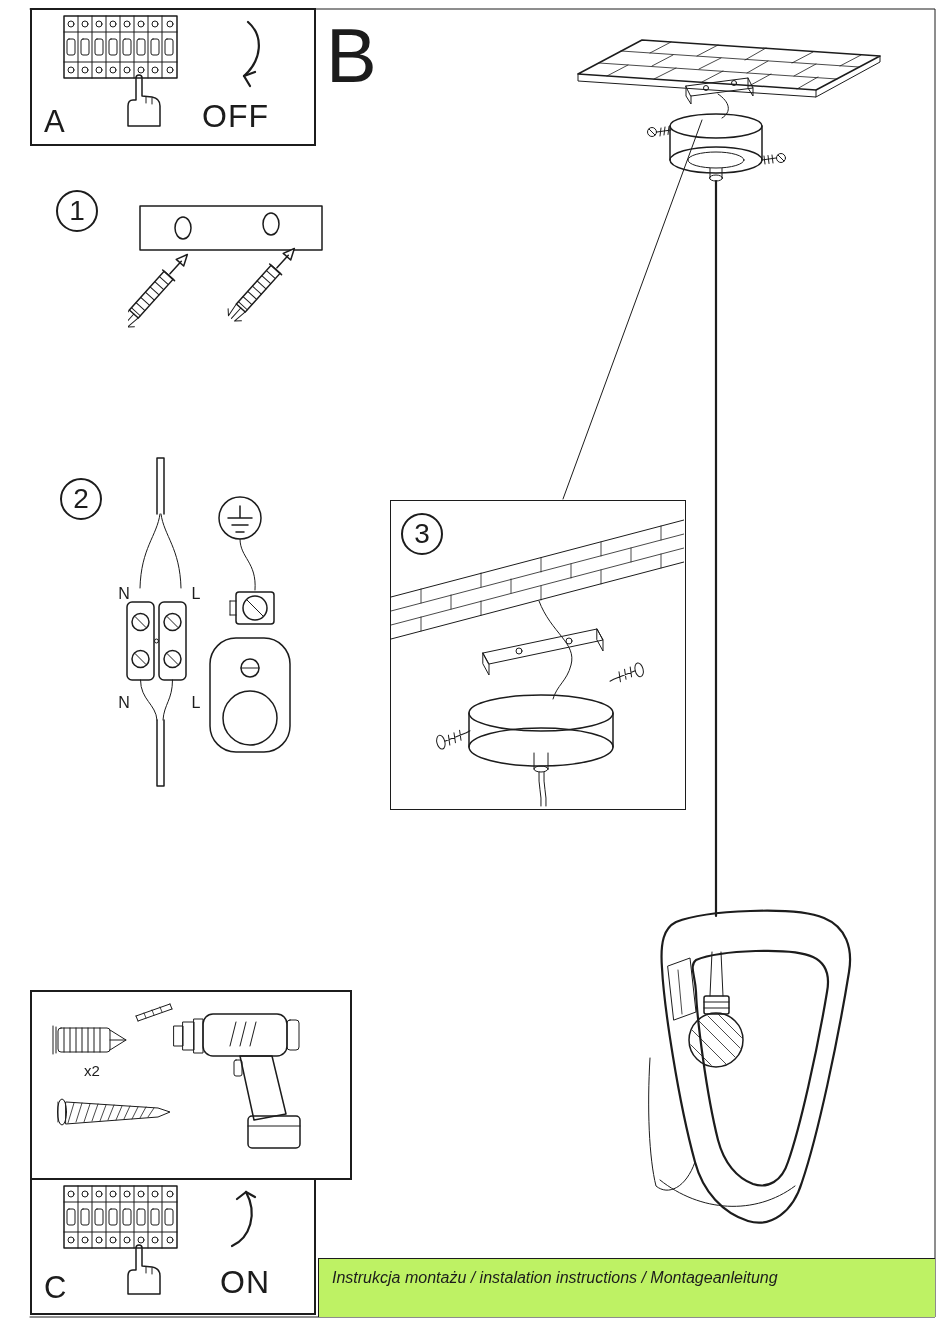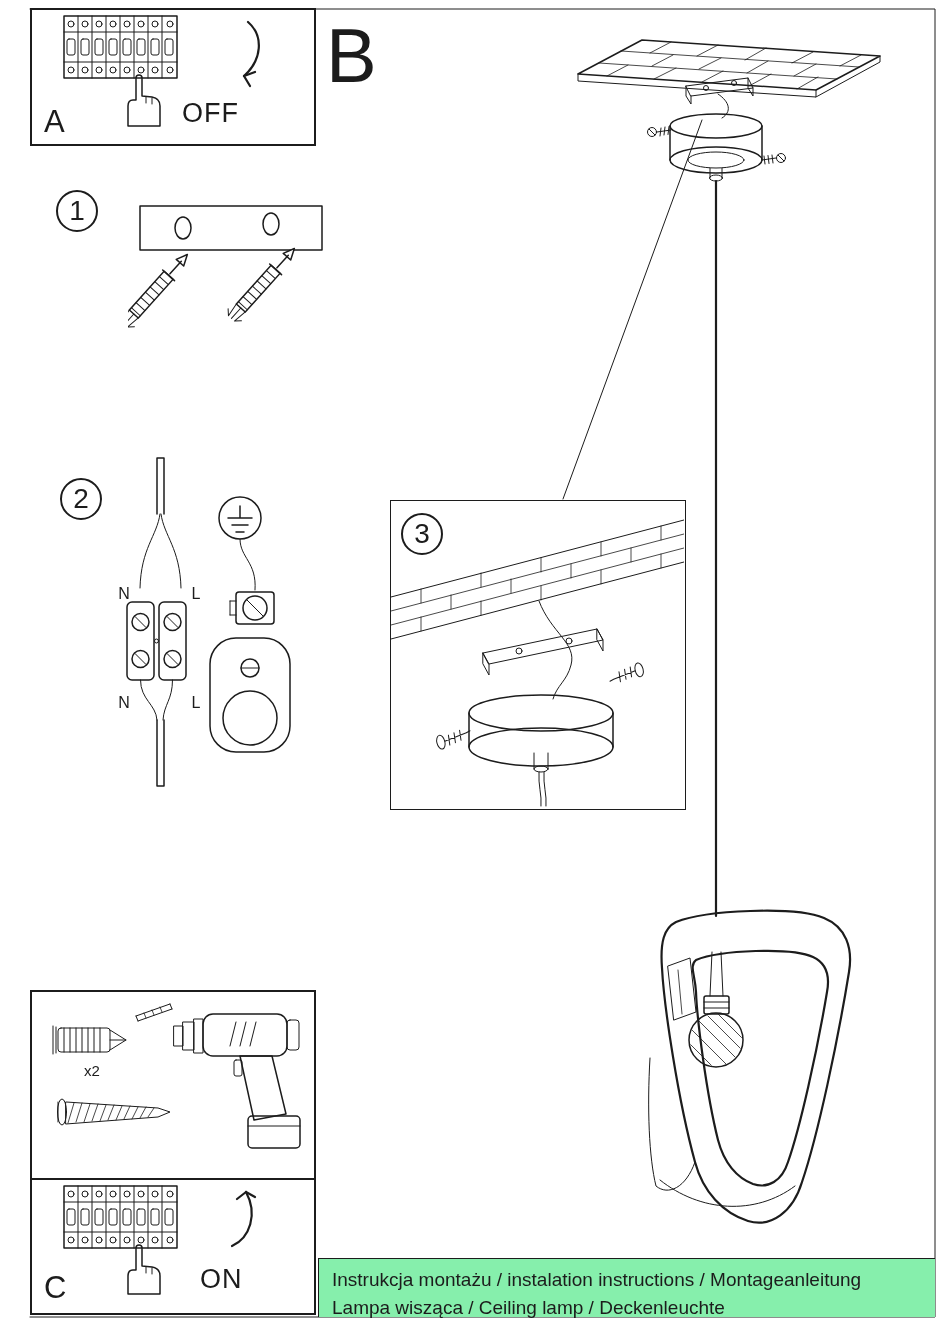--- a/index.html
+++ b/index.html
@@ -11,29 +11,29 @@
   .abs { position:absolute; }
   .box { position:absolute; border:2px solid #1c1c1c; background:#ffffff; }
   .box.inset { border-width:1.5px; }
   svg.art { stroke:#1c1c1c; stroke-width:1.5; fill:none; stroke-linecap:round; stroke-linejoin:round; display:block; }
   .art .thin  { stroke-width:1; }
   .art .hair  { stroke-width:0.8; }
   .art .thick { stroke-width:2.2; }
   .art .fillw { fill:#ffffff; }
   .art text { stroke:none; fill:#1c1c1c; font-family:"Liberation Sans", sans-serif; }
   .label-letter { font-size:31px; }
-  .switch-word  { font-size:27px; letter-spacing:1px; }
+  .switch-word  { font-size:32px; letter-spacing:1px;margin-left:20px; }
   .big-b { font-size:76px; line-height:1; }
   .step-circle {
     position:absolute; width:42px; height:42px; border:2px solid #1c1c1c; border-radius:50%;
     display:flex; align-items:center; justify-content:center; font-size:28px; background:#ffffff;
   }
   .footer {
     border-top:1.5px solid #1c1c1c; border-left:1.5px solid #1c1c1c;
-    padding:7px 0 0 13px; font-size:19px; line-height:1.45; background:#86efac;
+    padding:7px 0 0 13px; font-size:16px; line-height:1.45; background:#bef264;font-style:italic;
   }
 </style>
 </head>
 <body>
 
 <div class="sheet">
 
   <svg class="art abs" style="left:0;top:0" width="940" height="1331" viewBox="0 0 940 1331">
     <defs>
       <clipPath id="bulbClip">
@@ -281,21 +281,21 @@
       <g class="thin" transform="translate(252,172) rotate(166)">
         <ellipse cx="3" cy="4" rx="4" ry="7"></ellipse>
         <path d="M7,4 L30,1 M12,-1 L11,9 M18,-2 L17,8 M24,-3 L23,7 M30,1 L34,0"></path>
       </g>
     </svg>
     <div class="step-circle" style="left:10px;top:12px">
       <span>3</span>
     </div>
   </div>
 
-  <div class="box" style="left:30px;top:990px;width:286px;height:190px">
+  <div class="box" style="left:30px;top:990px;width:322px;height:190px">
     <svg class="art" width="282" height="186" viewBox="0 0 282 186">
       <g class="thin">
         <line x1="21" y1="34" x2="21" y2="62"></line>
           <line x1="24" y1="35" x2="24" y2="61"></line>
         <rect x="26" y="36" width="52" height="24" rx="3"></rect>
         <path d="M32,36 V60 M38,36 V60 M44,36 V60 M50,36 V60 M56,36 V60 M62,36 V60 M68,36 V60"></path>
         <path d="M78,38 L94,48 L78,58 M78,48 H94"></path>
       </g>
       <text x="60" y="84" text-anchor="middle" style="font-size:15px">x2</text>
       <g class="thin">
@@ -375,16 +375,15 @@
         <path d="M200,66 C218,58 226,34 214,12"></path>
         <path d="M214,12 L223,17 M214,12 L205,19"></path>
       </g>
     </svg>
     <div class="abs label-letter" style="left:12px;top:90px">C</div>
     <div class="abs switch-word" style="left:168px;top:84px">ON</div>
   </div>
 
   <div class="footer abs" style="left:318px;top:1258px;width:617px;height:59px">
     <div>Instrukcja montażu / instalation instructions / Montageanleitung</div>
-    <div>Lampa wisząca / Ceiling lamp  / Deckenleuchte</div>
   </div>
 
 </div>
 
 </body></html>

